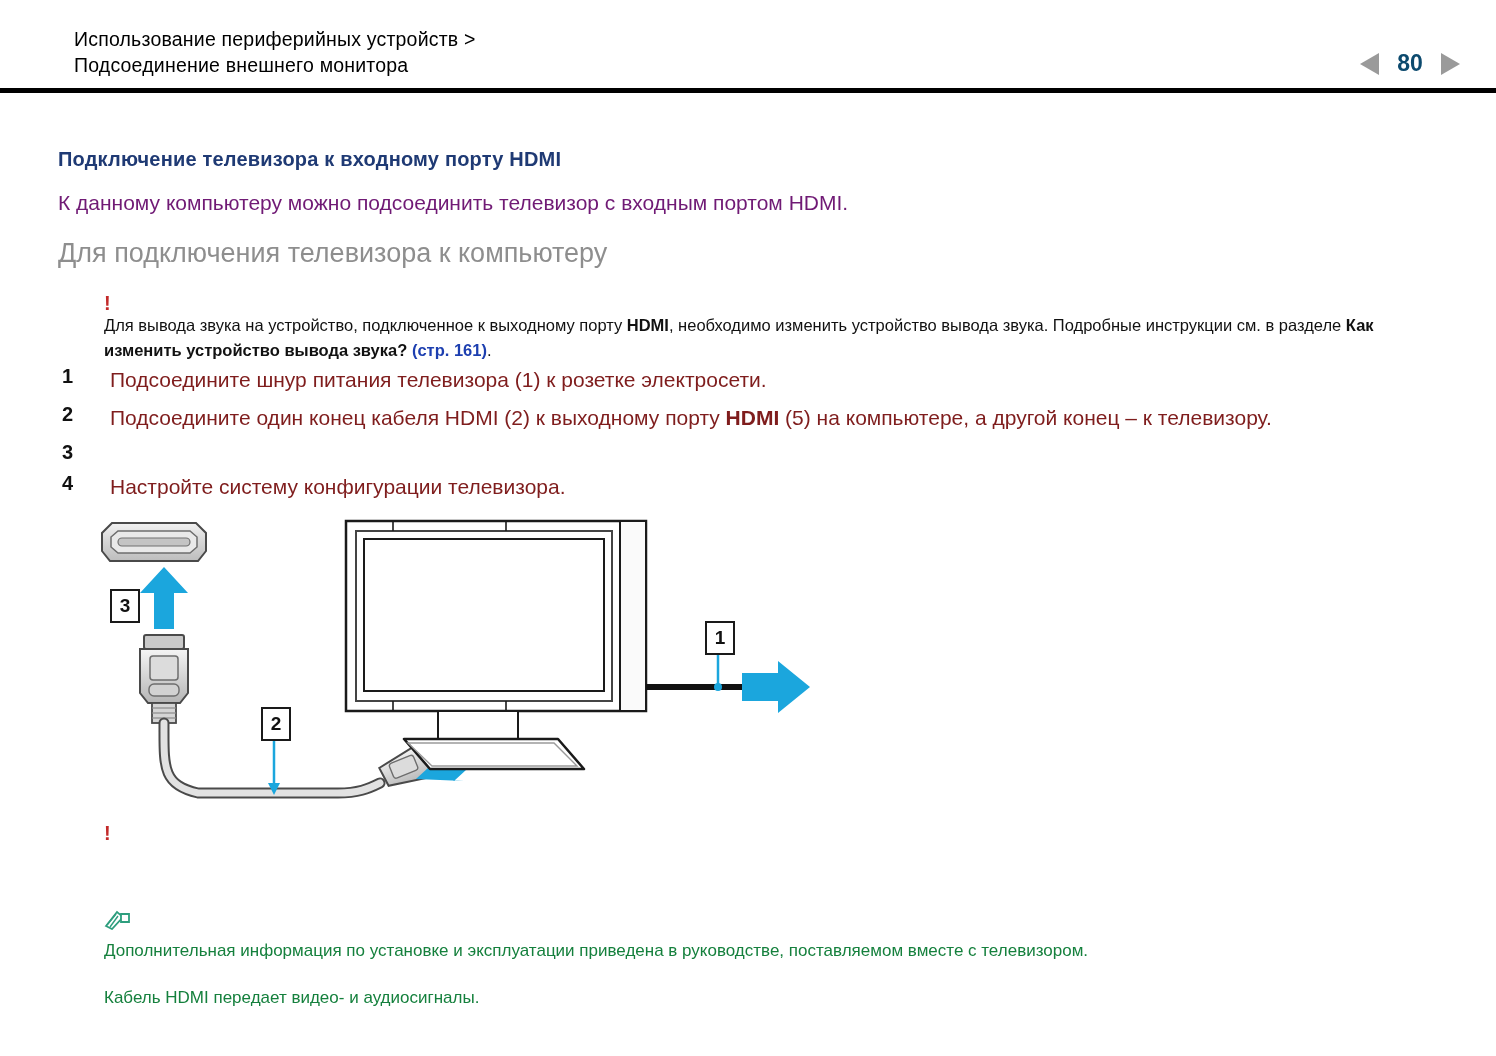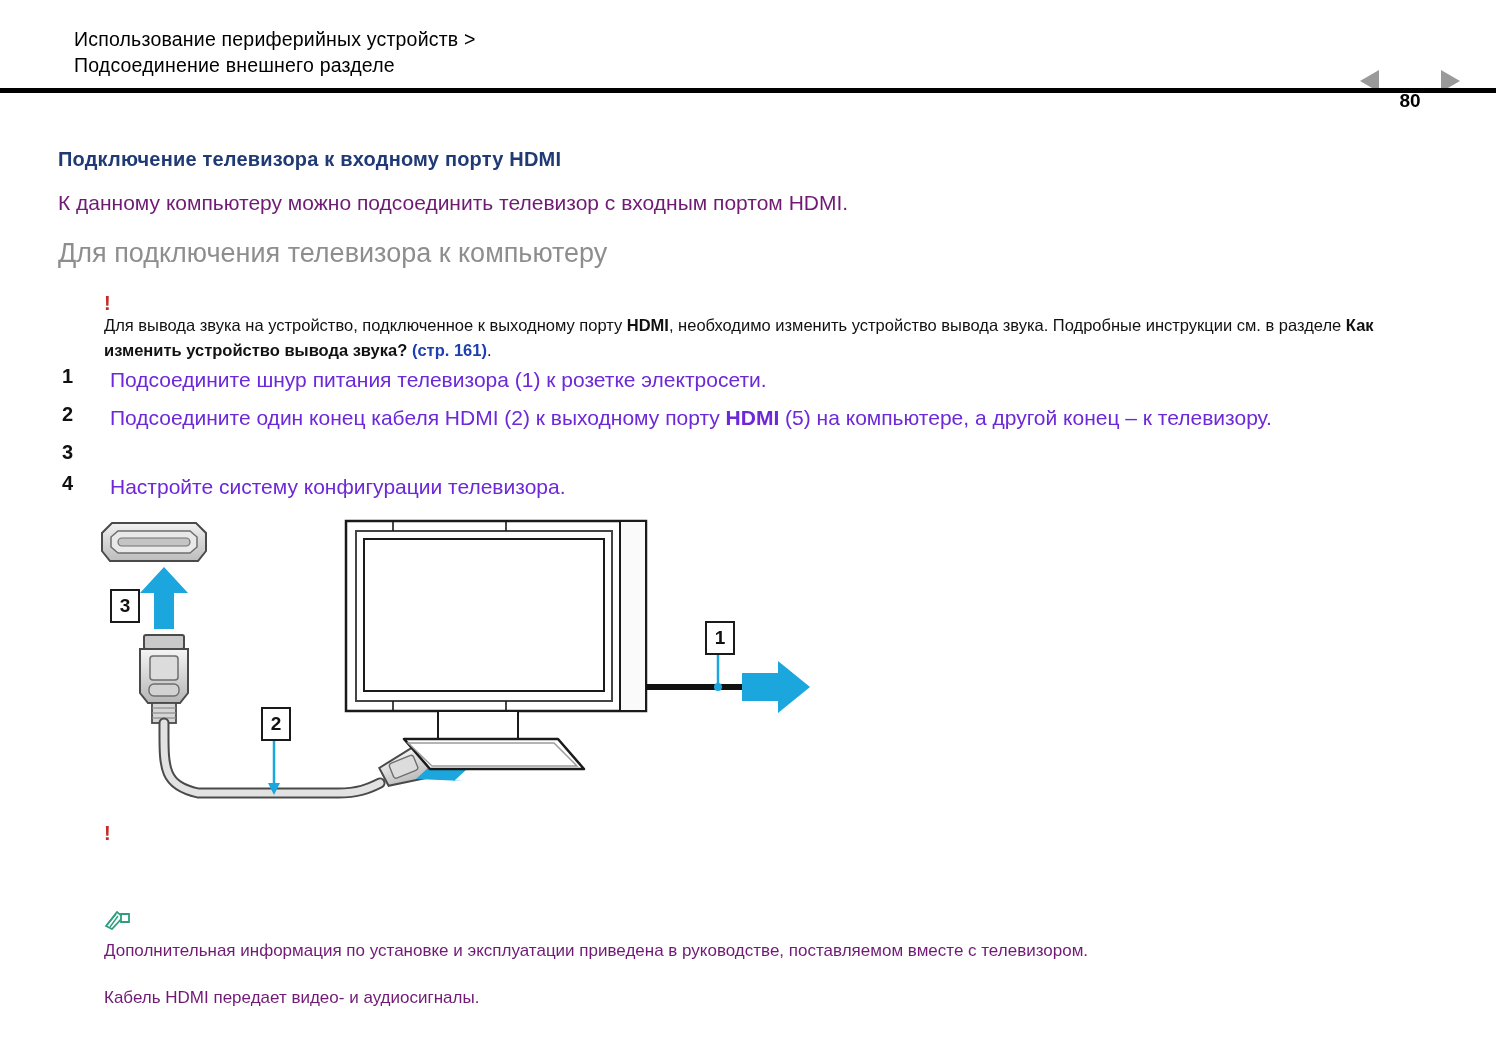--- a/index.html
+++ b/index.html
@@ -42,26 +42,25 @@
     gap: 14px;
   }
   .pager-arrow {
     width: 0; height: 0;
     border-top: 11px solid transparent;
     border-bottom: 11px solid transparent;
   }
   .pager-arrow.left  { border-right: 19px solid #9a9a9a; }
   .pager-arrow.right { border-left: 19px solid #9a9a9a; }
   .pager-num {
-    font-size: 19px;
+    font-size: 23px;
     font-weight: bold;
-    color: #000000;
+    color: #0c4a6e;
     min-width: 34px;
     text-align: center;
-    margin-top: 40px;
   }
   .header-rule {
     position: absolute;
     left: 0; top: 88px;
     width: 1496px;
     height: 5px;
     background: #000;
   }
 
   
@@ -99,37 +98,37 @@
   }
   .note b { font-weight: bold; }
   .link { color: #1d3fb0; font-weight: bold; }
 
   .note-top { left: 104px; top: 203px; width: 1330px; }
   .note-bottom { left: 104px; top: 733px; width: 1330px; }
 
   
   .hint { position: absolute; left: 104px; top: 815px; width: 1300px; }
   .hint-icon { display: block; margin-bottom: 4px; }
-  .hint-line { font-size: 17px; line-height: 25px; color: #701a75; }
+  .hint-line { font-size: 17px; line-height: 25px; color: #15803d; }
   .hint-line.second { margin-top: 22px; }
 
   
   .steps { position: absolute; left: 58px; top: 272px; width: 1380px; }
   .step { display: flex; margin-bottom: 8px; }
   .step-num {
     width: 52px;
     flex: 0 0 52px;
     font-size: 20px;
     font-weight: bold;
     color: #111;
     text-align: left;
     padding-left: 4px;
     box-sizing: border-box;
   }
-  .step-text { font-size: 21px; line-height: 30px; color: #6d28d9; }
+  .step-text { font-size: 21px; line-height: 30px; color: #7f1d1d; }
   .step-text b { font-weight: bold; }
 
   
   .diagram { position: absolute; left: 88px; top: 424px; width: 740px; height: 300px; }
   .callout {
     position: absolute;
     border: 2px solid #1a1a1a;
     background: #fff;
     font-size: 19px;
     font-weight: bold;
@@ -137,21 +136,21 @@
     width: 26px;
     height: 30px;
     line-height: 30px;
     text-align: center;
   }
 </style>
 </head>
 <body>
 
 <div class="page-header">
-  <div class="breadcrumb"><span>Использование периферийных устройств &gt;</span><br><span>Подсоединение внешнего разделе</span></div>
+  <div class="breadcrumb"><span>Использование периферийных устройств &gt;</span><br><span>Подсоединение внешнего монитора</span></div>
 
   <div class="pager">
     <div class="pager-arrow left"></div>
     <div class="pager-num">80</div>
     <div class="pager-arrow right"></div>
   </div>
 
   <div class="header-rule"></div>
 </div>
 

